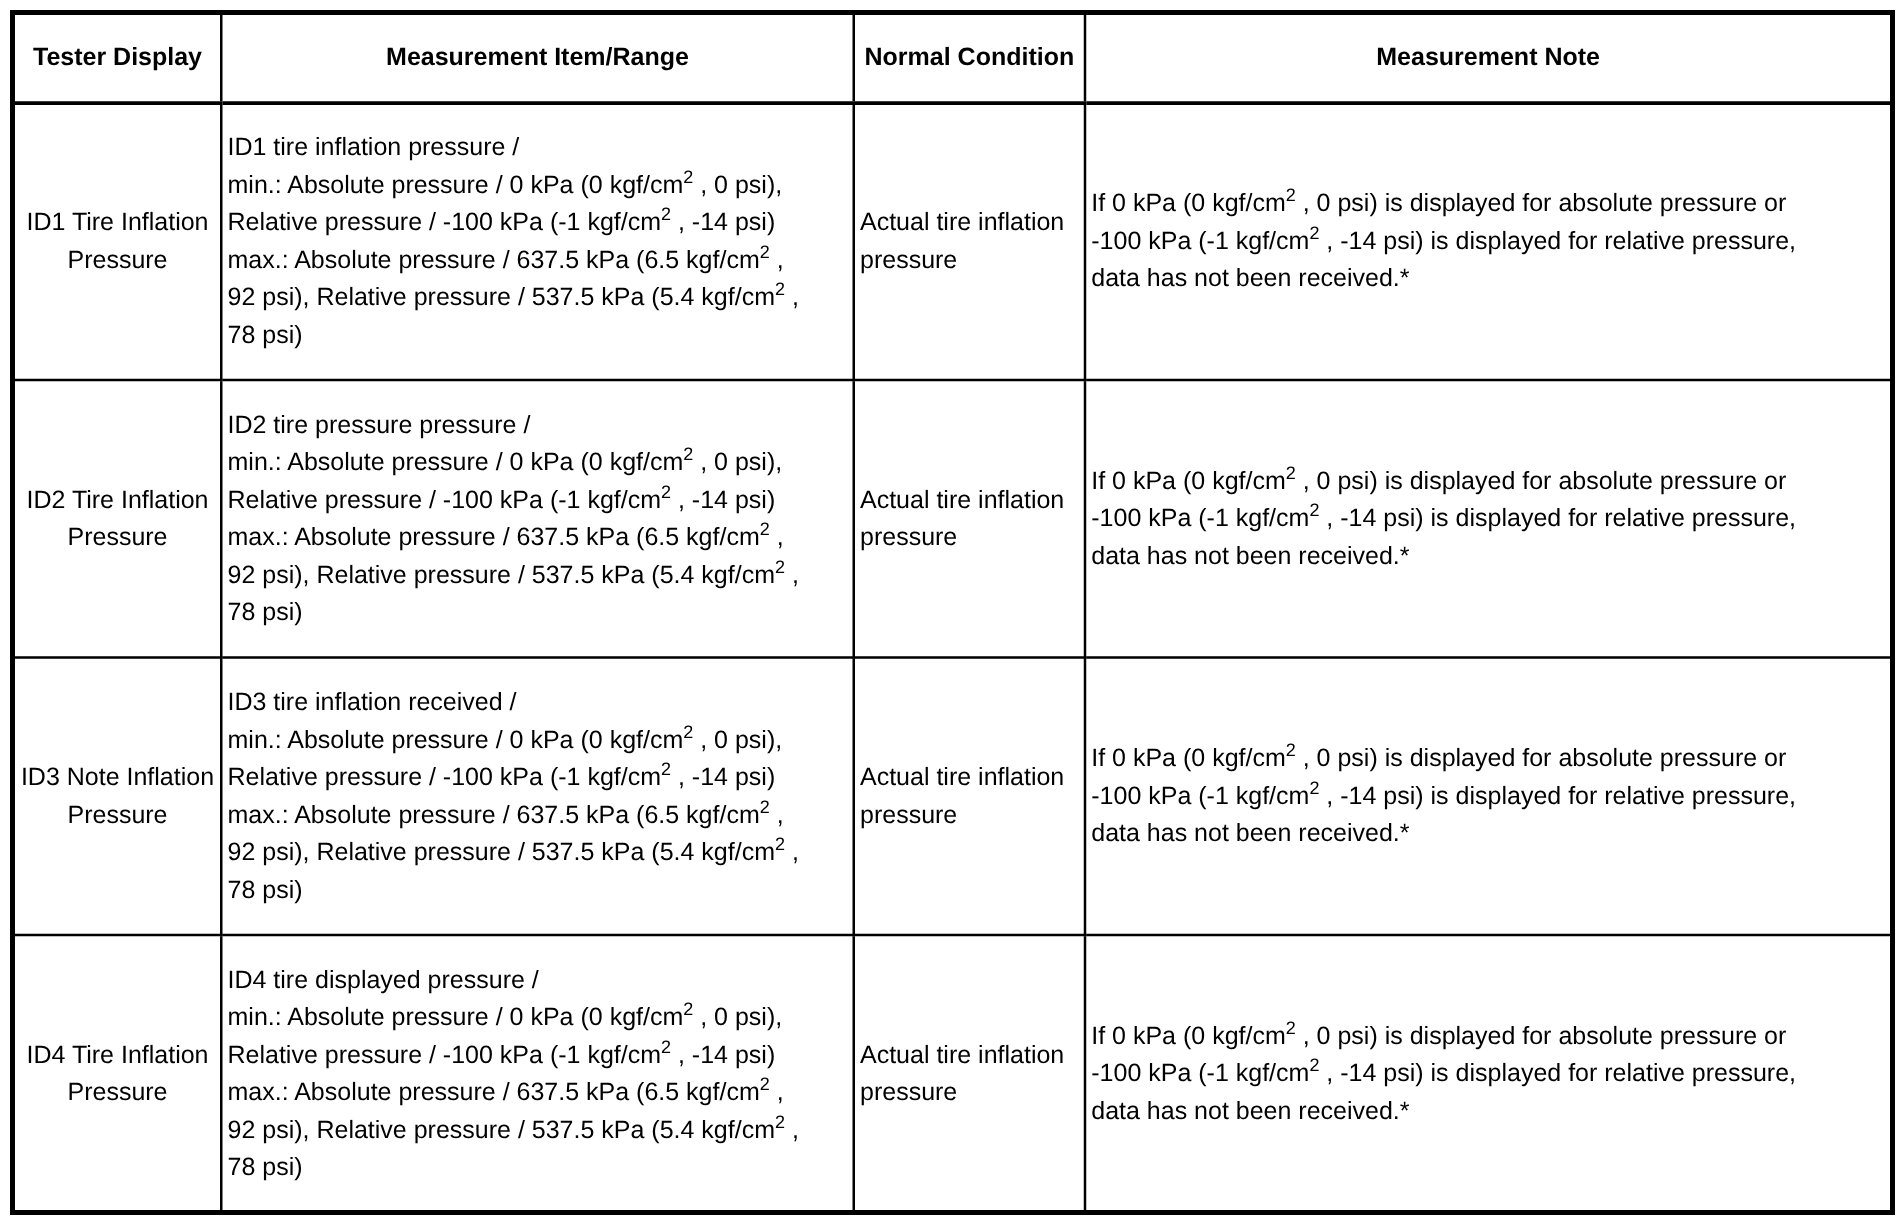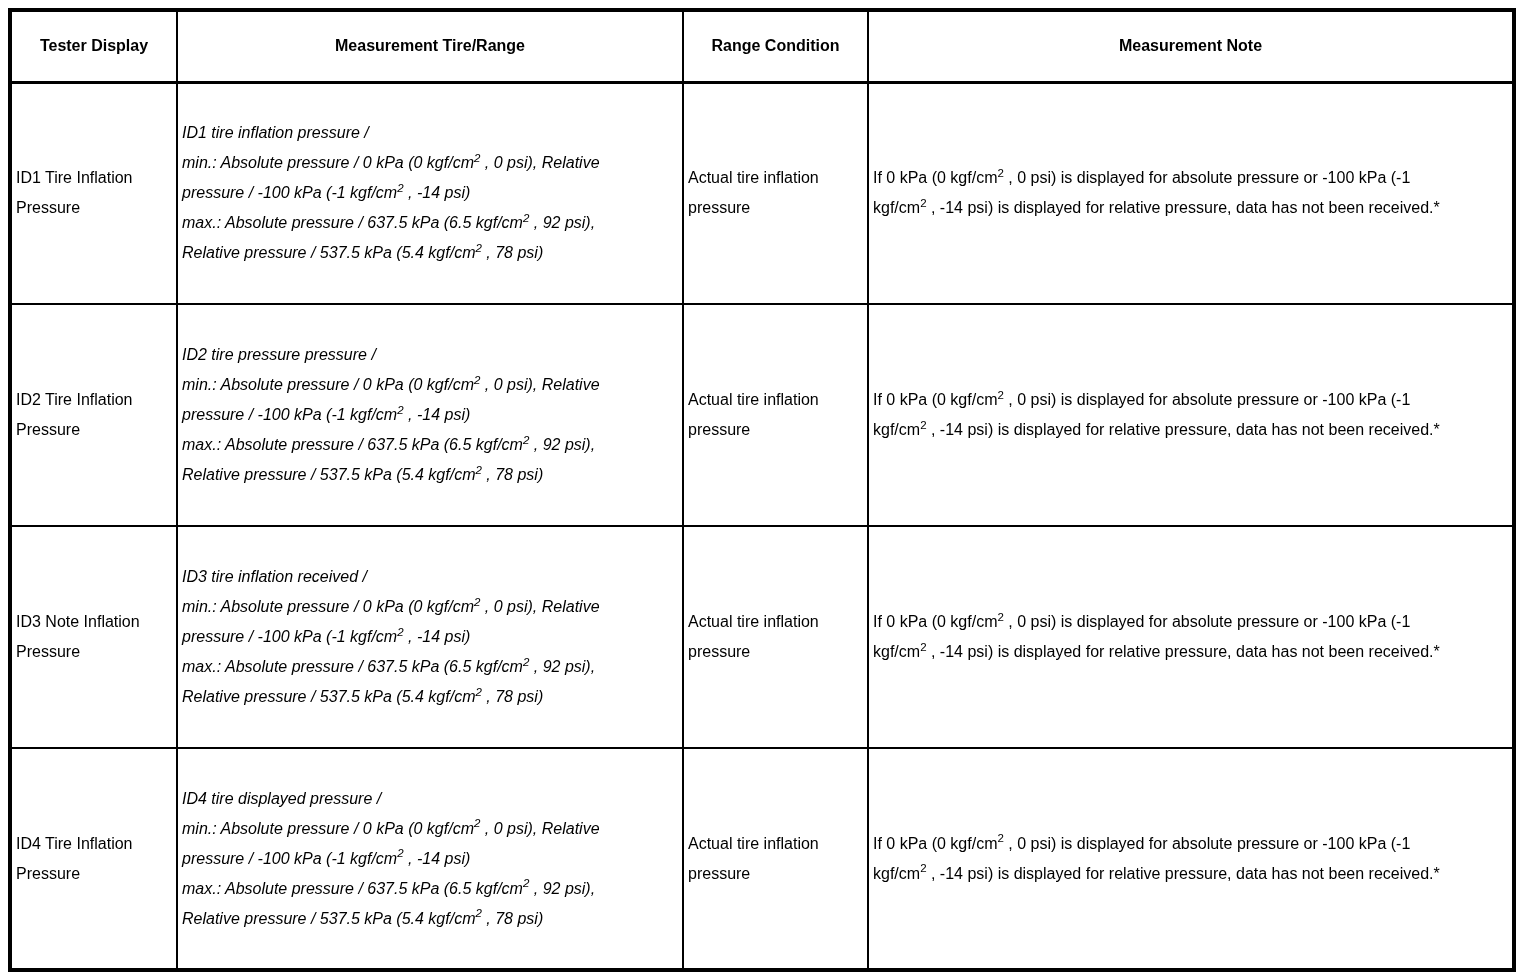--- a/index.html
+++ b/index.html
@@ -14,21 +14,21 @@
     height: 974px;
     background: #ffffff;
     box-sizing: border-box;
     padding: 8px;
   }
   table.spec-table {
     border-collapse: collapse;
     table-layout: fixed;
     width: 1504px;
     border: 4px solid #000000;
-    font-size: 16px;
+    font-size: 20px;
     line-height: 30px;
   }
   table.spec-table th,
   table.spec-table td {
     border: 2px solid #000000;
     vertical-align: middle;
     box-sizing: border-box;
     padding: 4px 4px;
     overflow: hidden;
   }
@@ -38,28 +38,28 @@
   tr.header-row th {
     border-bottom: 3px solid #000000;
     font-weight: bold;
     text-align: center;
     padding: 4px 6px;
   }
   tr.data-row {
     height: 222px;
   }
   td.col-tester {
+    text-align: center;
     padding: 4px 6px;
   }
   td.col-measure {
     padding: 4px 4px 4px 6px;
   }
   .measure-text {
     width: 468px;
-    font-style: italic;
   }
   td.col-normal {
     padding: 4px 8px 4px 7px;
     margin-top: 11px;
   }
   td.col-note {
     padding: 4px 4px 4px 6px;
   }
   .note-text {
     width: 590px;
@@ -79,22 +79,22 @@
   <table class="spec-table">
     <colgroup>
       <col style="width:167px">
       <col style="width:506px">
       <col style="width:185px">
       <col style="width:646px">
     </colgroup>
     <tbody>
       <tr class="header-row">
         <th>Tester Display</th>
-        <th>Measurement Tire/Range</th>
-        <th>Range Condition</th>
+        <th>Measurement Item/Range</th>
+        <th>Normal Condition</th>
         <th>Measurement Note</th>
       </tr>
 
       <tr class="data-row">
         <td class="col-tester">ID1 Tire Inflation Pressure</td>
         <td class="col-measure">
           <div class="measure-text">
             <div>ID1 tire inflation pressure /</div>
             <div>min.: Absolute pressure / 0 kPa (0 kgf/cm<sup class="sq">2</sup>&nbsp;, 0 psi), Relative pressure / -100 kPa (-1 kgf/cm<sup class="sq">2</sup>&nbsp;, -14 psi)</div>
             <div>max.: Absolute pressure / 637.5 kPa (6.5 kgf/cm<sup class="sq">2</sup>&nbsp;, 92 psi), Relative pressure / 537.5 kPa (5.4 kgf/cm<sup class="sq">2</sup>&nbsp;, 78 psi)</div>

